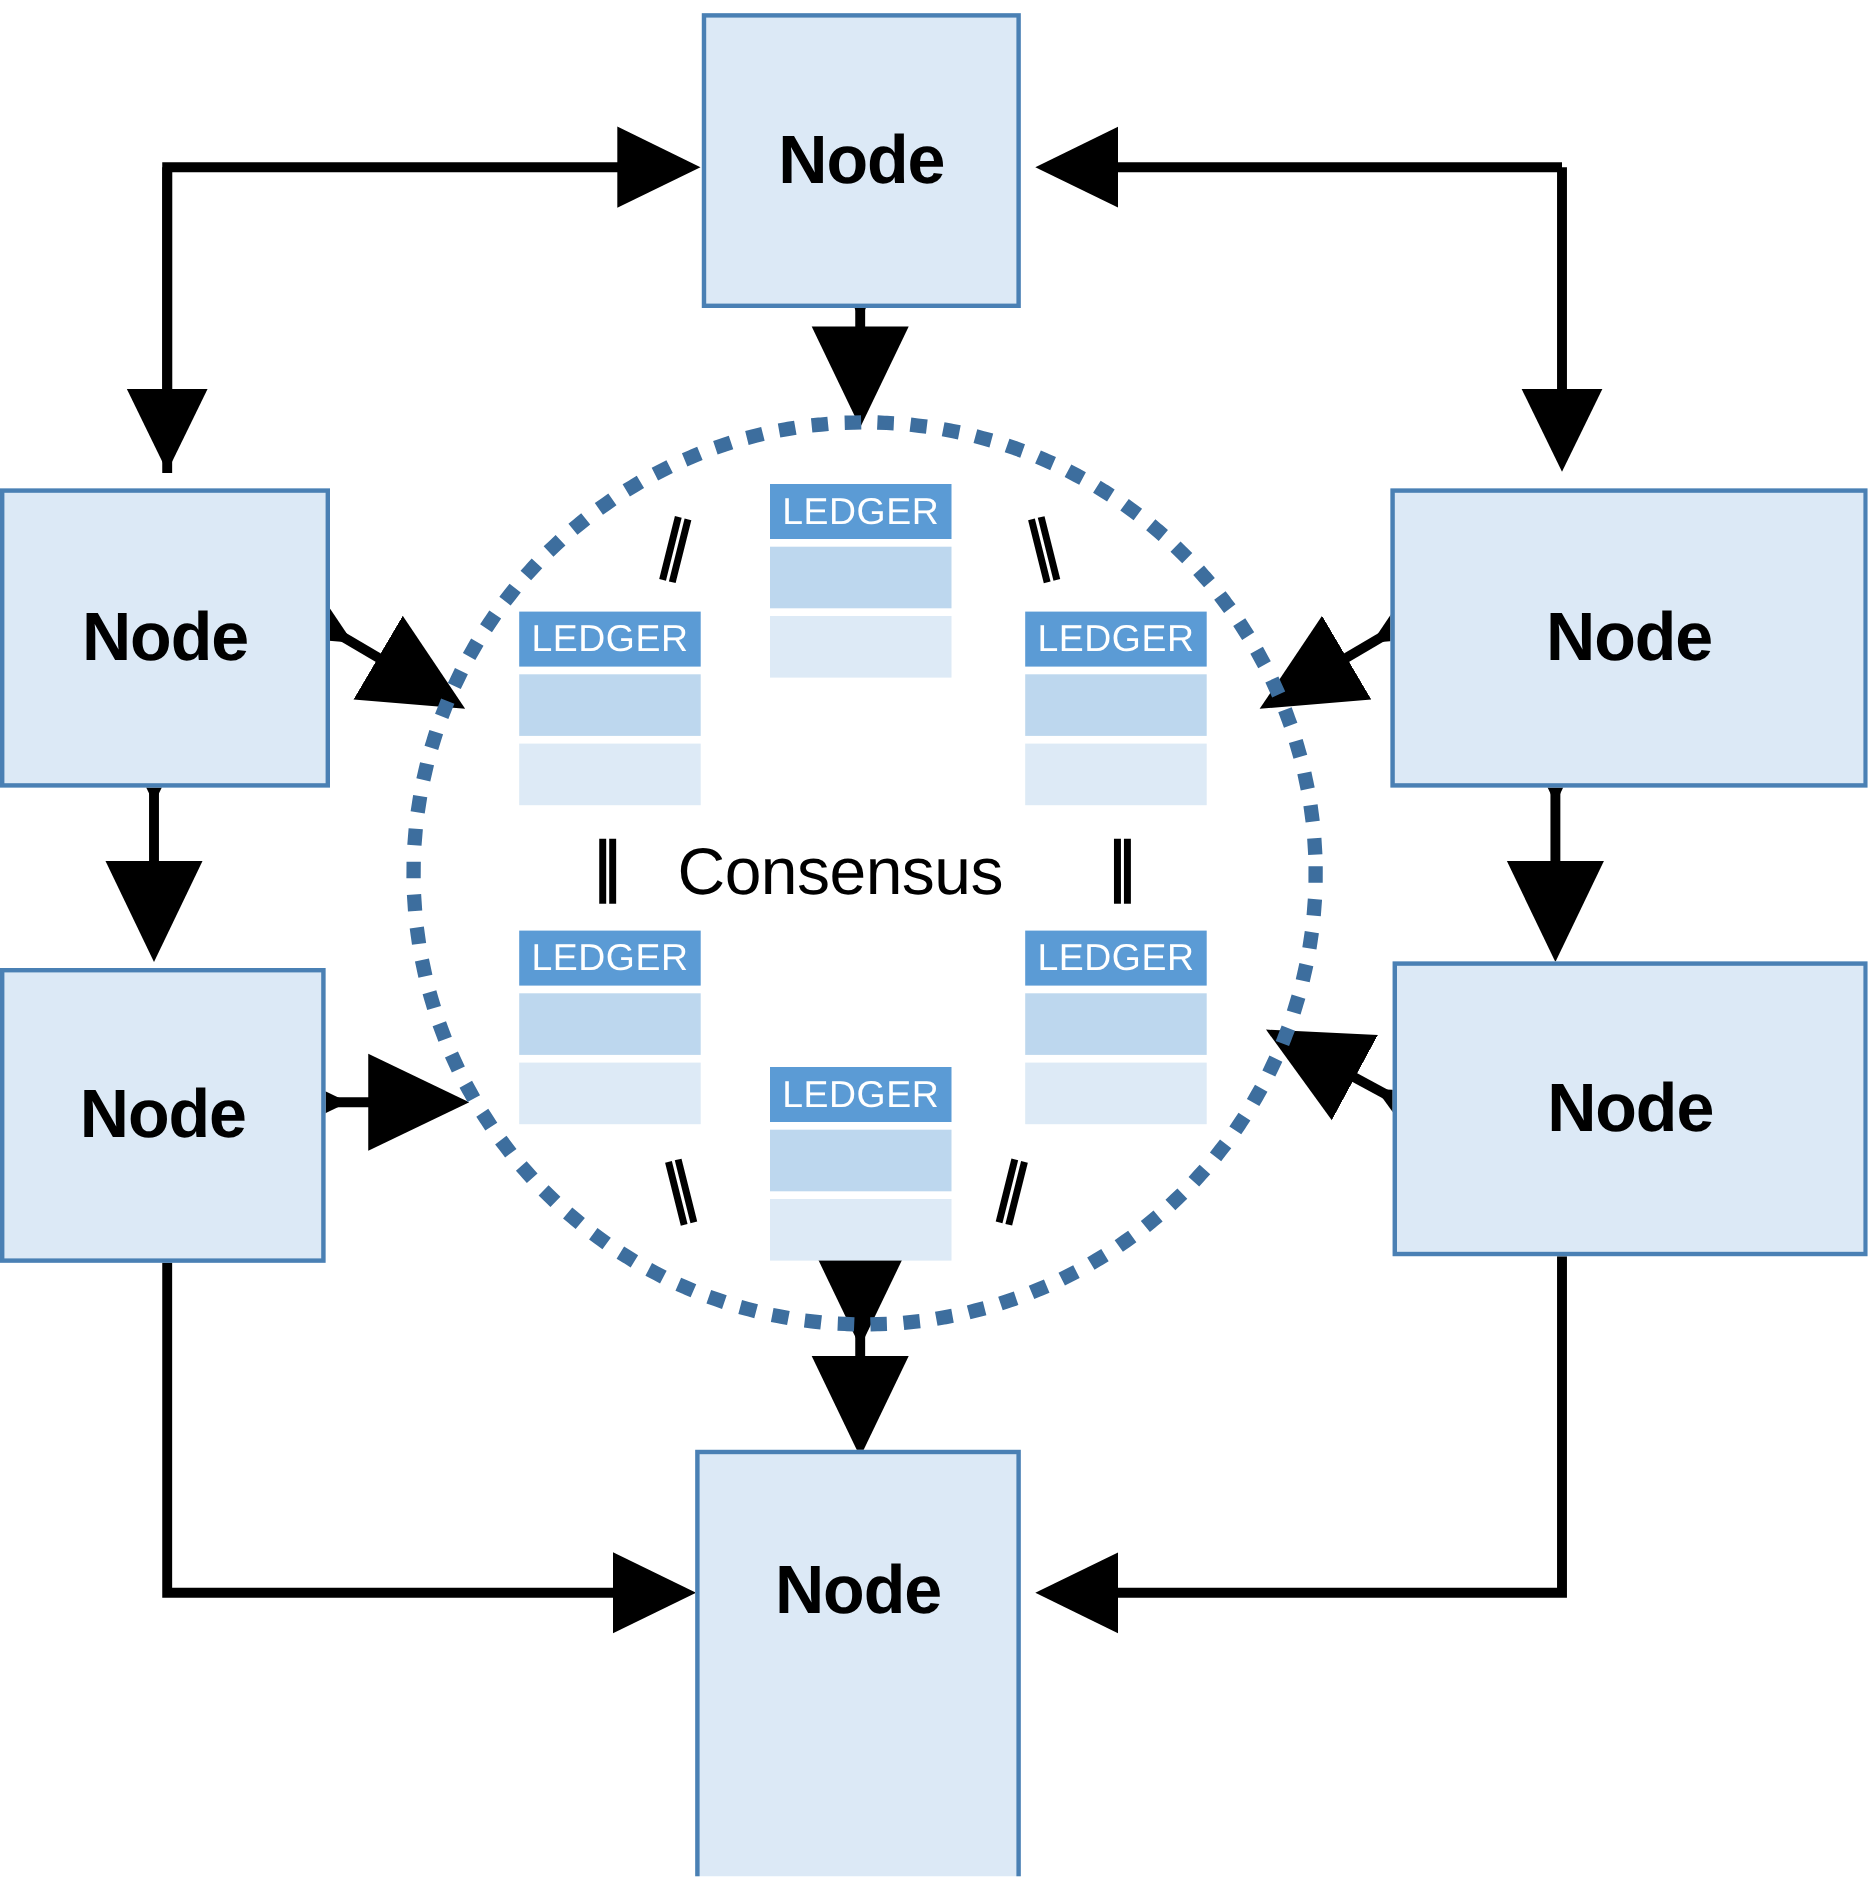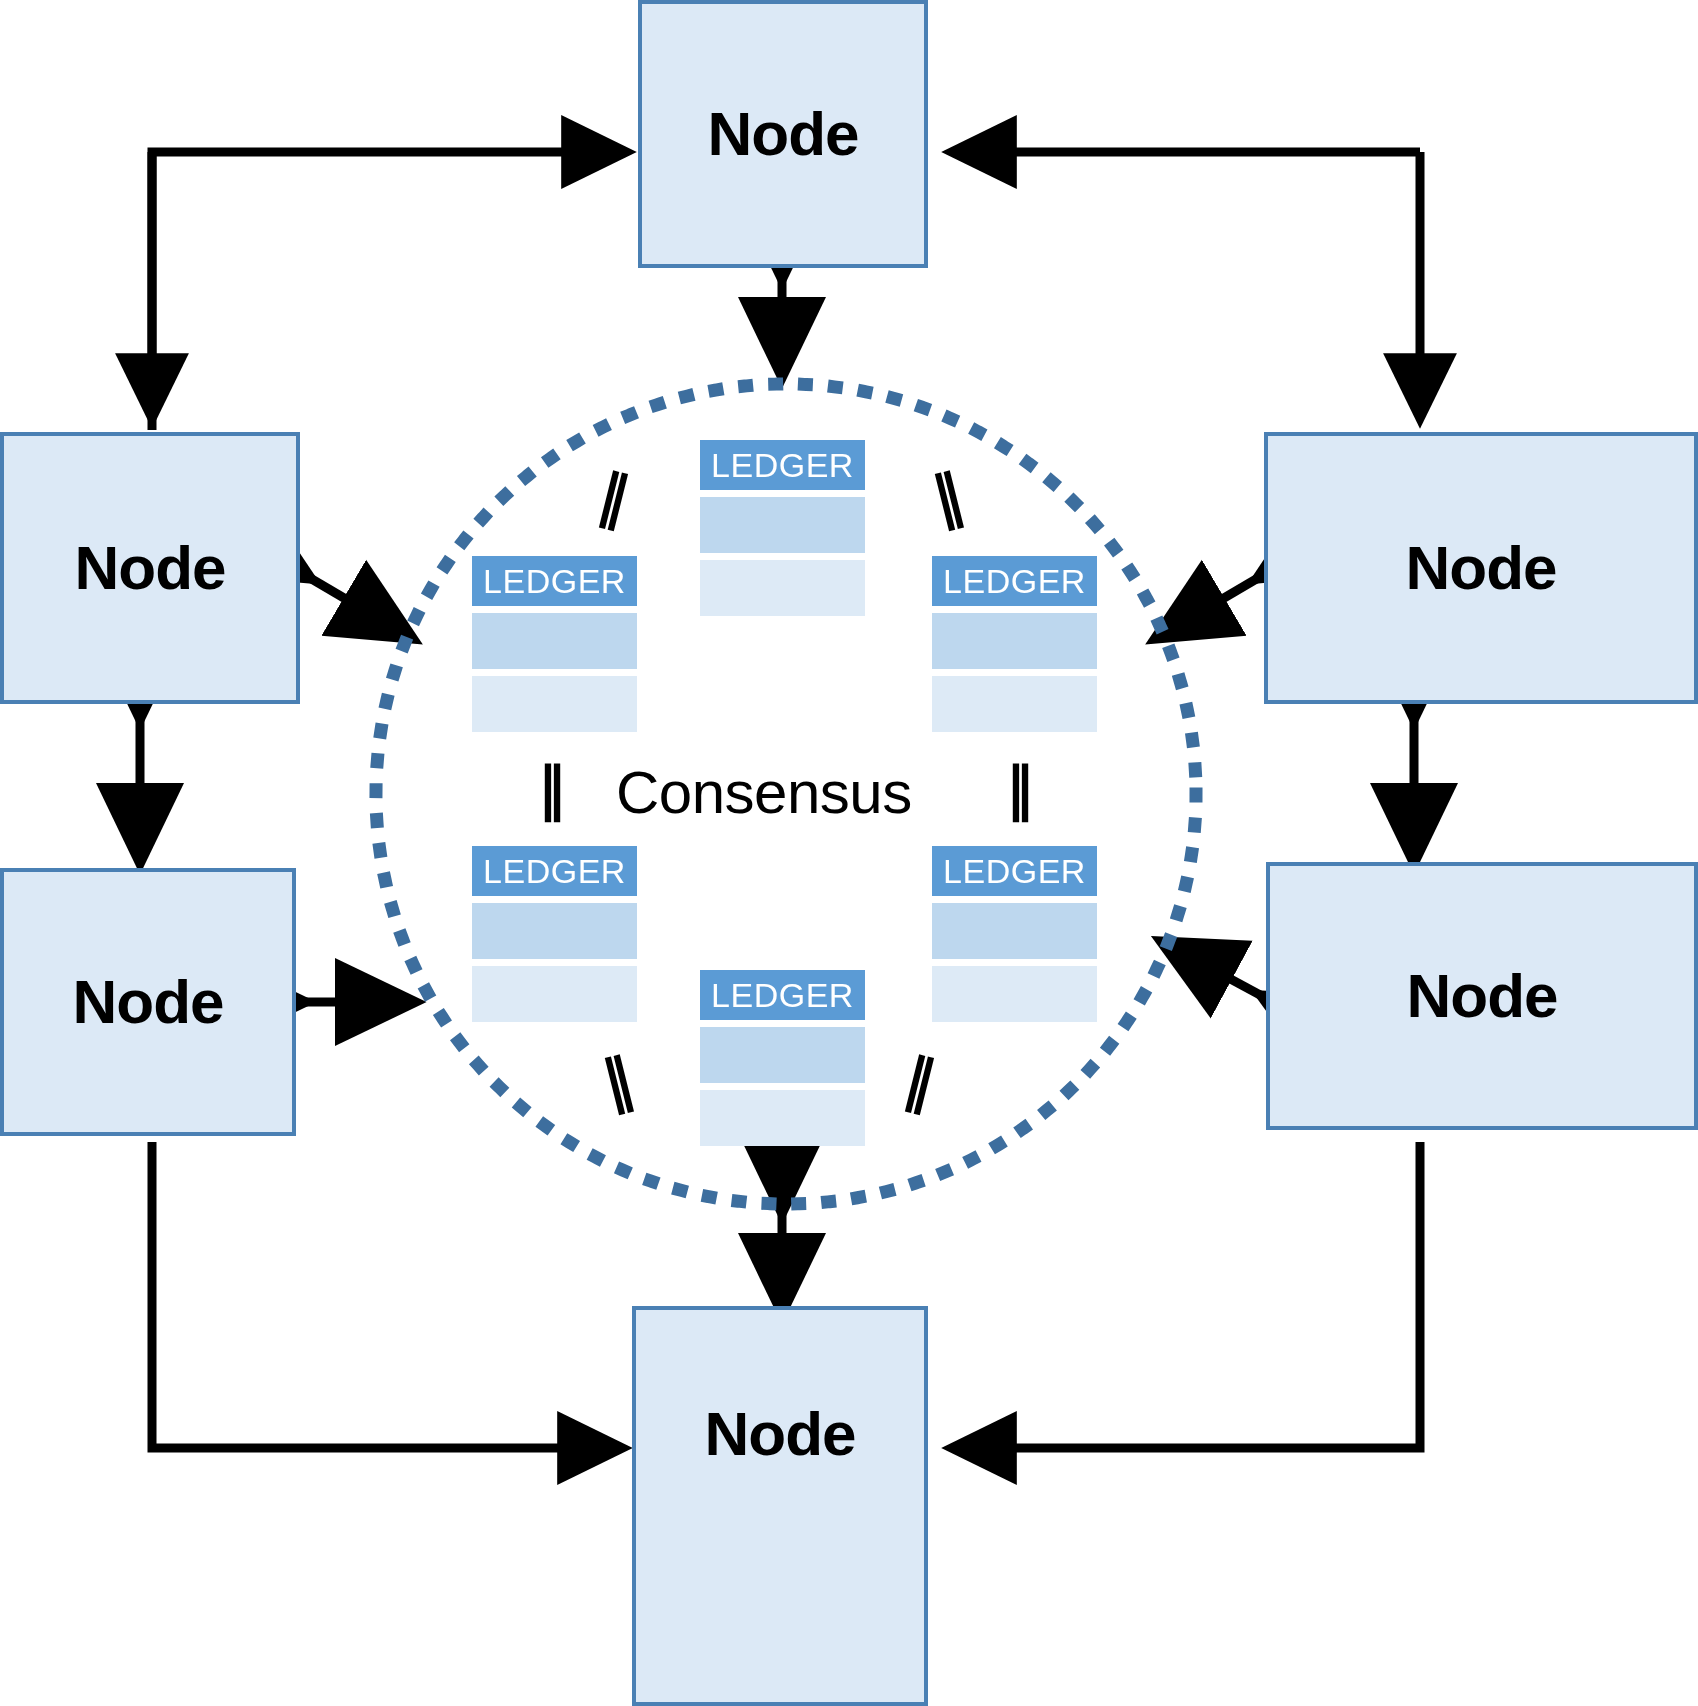--- a/index.html
+++ b/index.html
@@ -25,20 +25,21 @@
     height: 1706px;
   }
   .node-box {
     position: absolute;
     background: #dce9f6;
     border: 4px solid #4a80b4;
     box-sizing: border-box;
     display: flex;
     align-items: center;
     justify-content: center;
+    margin-top: 12px;
   }
   .node-label {
     font-family: "Liberation Sans", sans-serif;
     font-weight: bold;
     font-size: 62px;
     color: #000000;
     letter-spacing: -1px;
     line-height: 1;
   }
   .ledger {

